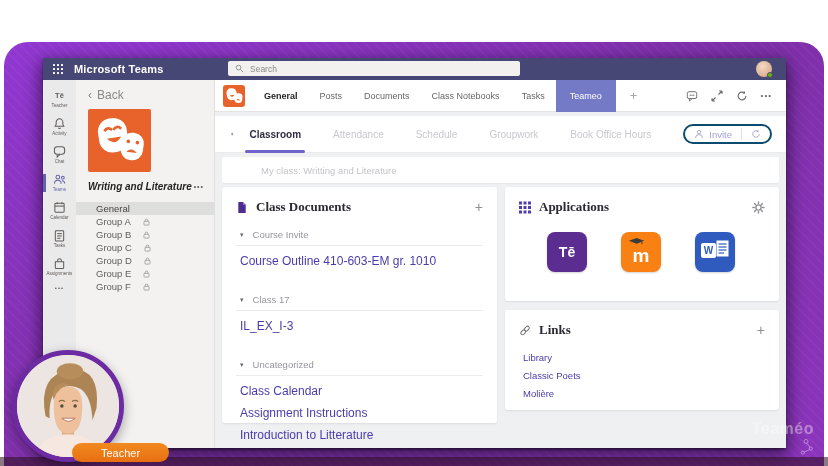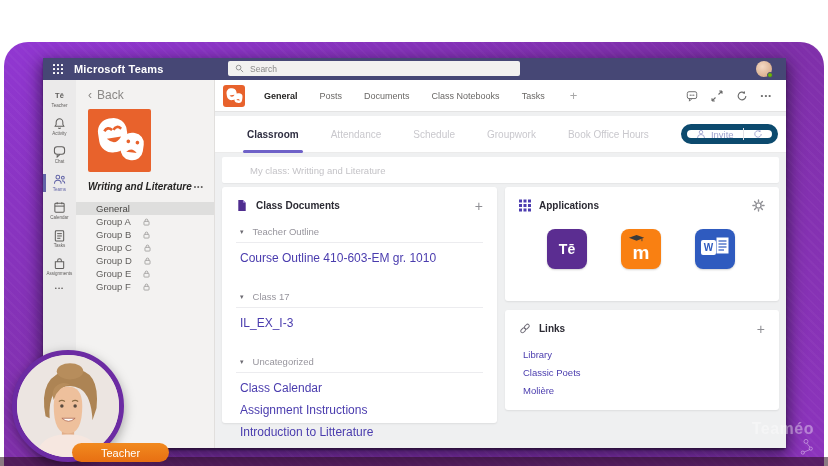--- a/index.html
+++ b/index.html
@@ -81,38 +81,38 @@
 
   
   .subnav { position:absolute; top:4px; left:0; right:0; height:37px; background:#fff;
     border-bottom:1px solid #ebebeb; display:flex; align-items:center; padding-left:16px; }
   .robot { width:24px; height:26px; margin-right:16px; }
   .sn-tab { position:relative; font-size:10px; color:#c9c8cd; margin-right:32px; cursor:pointer;
     height:37px; display:flex; align-items:center; white-space:nowrap; }
   .sn-tab.active { color:#2f2e41; font-weight:bold; }
   .sn-tab.active::after { content:""; position:absolute; left:-4px; right:-4px; bottom:0;
     height:3px; background:#6f62c8; border-radius:2px; }
-  .invite-pill { margin-left:auto; margin-right:14px; height:20px; border:6px solid #0c4a6e;
+  .invite-pill { margin-left:auto; margin-right:14px; height:20px; border:2px solid #0c4a6e;
     border-radius:12px; display:flex; align-items:center; padding:0 9px; gap:5px;
     color:#9fa3cf; font-size:9.5px; cursor:pointer; background:#fff; }
   .invite-pill .divider { width:1px; height:12px; background:#e0e0e6; margin:0 4px; }
   .invite-pill svg { width:10px; height:10px; }
 
   
   .banner { position:absolute; top:45px; left:7px; right:7px; height:26px; background:#fff;
-    border-radius:2px; display:flex; align-items:center; padding-left:28px;
+    border-radius:2px; display:flex; align-items:center; padding-left:39px;
     font-size:9.5px; color:#c4c3c7; box-shadow:0 1px 1px rgba(0,0,0,.04); }
 
   
   .card { position:absolute; background:#fff; border-radius:3px; box-shadow:0 1px 2px rgba(0,0,0,.08); padding:12px 14px; }
   .card-docs  { left:7px;  top:75px;  width:275px; height:236px; }
   .card-apps  { left:290px; top:75px; width:274px; height:114px; }
   .card-links { left:290px; top:198px; width:274px; height:100px; }
   .card-head { display:flex; align-items:center; gap:8px; }
-  .card-title { font-size:10px; font-weight:bold; color:#2b2a33; }
+  .card-title { font-size:13px; font-weight:bold; color:#2b2a33;font-family:Liberation Serif, serif; }
   .card-action { margin-left:auto; color:#8f8f94; font-size:14px; line-height:10px; cursor:pointer; }
   .card-head svg.hicon { width:12px; height:13px; }
 
   .sec { margin-top:14px; }
   .sec + .sec { margin-top:26px; }
   .sec-h { display:flex; align-items:center; gap:9px; font-size:9.5px; color:#97959d;
     padding:0 0 5px 4px; border-bottom:1px solid #ececef; cursor:pointer; }
   .sec-h .caret { font-size:7px; color:#6d6b72; }
   .doc-link { font-size:12px; color:#4a3cae; margin-top:8px; padding-left:4px; cursor:pointer; }
   .doc-link + .doc-link { margin-top:8px; }
@@ -337,20 +337,21 @@
                 <rect x="25" y="18" width="17" height="21" rx="8" fill="#fff"></rect>
                 <path d="M29.5 33q4-4.5 8 0z" fill="#e8622c"></path>
               </g>
             </svg>
           </span>
           <span class="tab bold">General</span>
           <span class="tab">Posts</span>
           <span class="tab">Documents</span>
           <span class="tab">Class Notebooks</span>
           <span class="tab">Tasks</span>
+          <span class="tab purple">Teameo</span>
           <span class="tab-add">+</span>
           <span class="tb-spacer"></span>
           <span class="tb-icons">
             <svg viewBox="0 0 14 14" fill="none" stroke="currentColor" stroke-width="1.1">
               <rect x="1.5" y="2" width="11" height="8" rx="2"></rect>
               <path d="M4 10v3l3-3"></path>
               <g fill="currentColor" stroke="none">
                   <circle cx="5" cy="6" r=".8"></circle>
                   <circle cx="7" cy="6" r=".8"></circle>
                   <circle cx="9" cy="6" r=".8"></circle>
@@ -408,21 +409,21 @@
                 <path d="M2 1h5l3 3v9H2z" fill="#4f2d8f"></path>
                 <path d="M7 1v3h3z" fill="#9a7fd0"></path>
               </svg>
               <span class="card-title">Class Documents</span>
               <span class="card-action">+</span>
             </div>
 
             <div class="sec">
               <div class="sec-h">
                 <span class="caret">▾</span>
-                <span>Teacher Outline</span>
+                <span>Course Invite</span>
               </div>
               <div class="doc-link">Course Outline 410-603-EM gr. 1010</div>
             </div>
 
             <div class="sec">
               <div class="sec-h">
                 <span class="caret">▾</span>
                 <span>Class 17</span>
               </div>
               <div class="doc-link">IL_EX_I-3</div>

